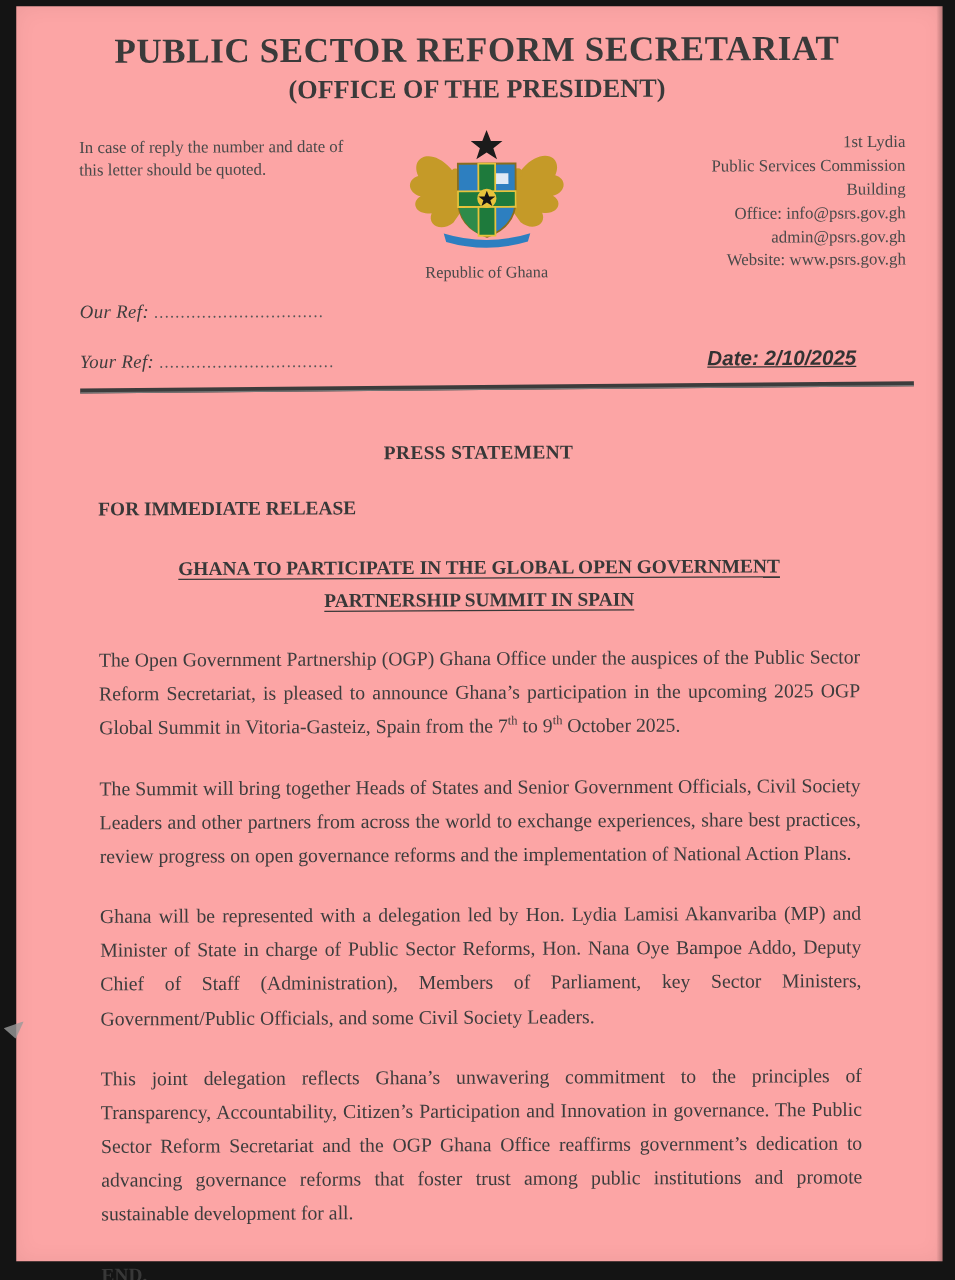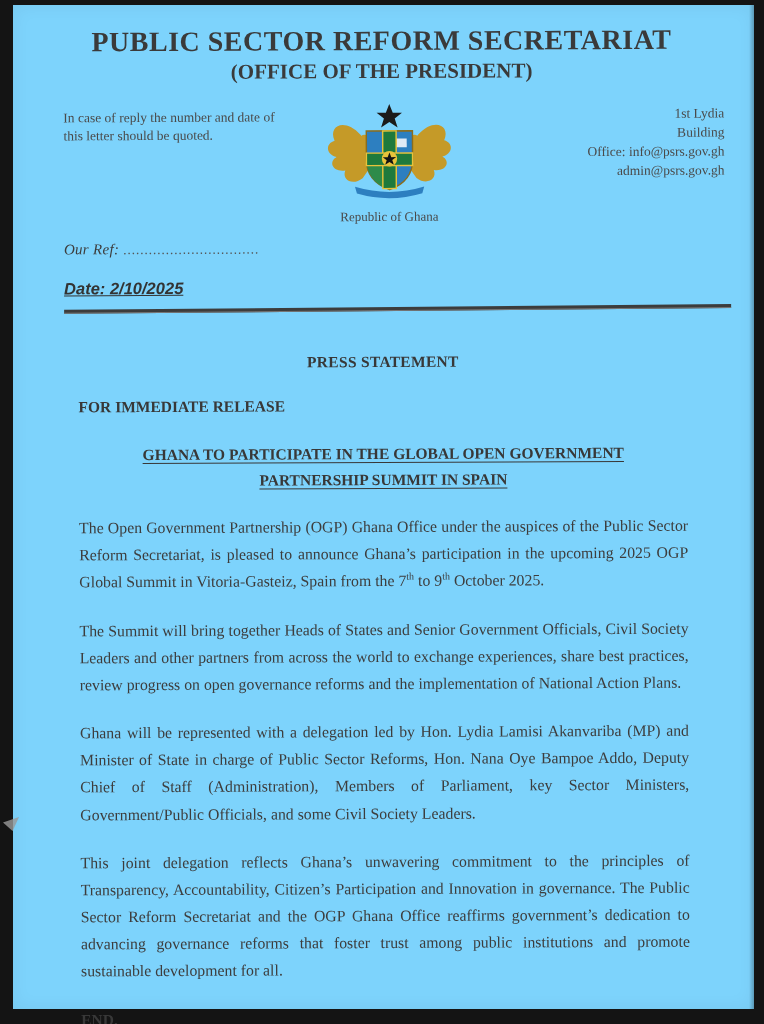--- a/index.html
+++ b/index.html
@@ -3,21 +3,21 @@
 <meta charset="utf-8">
 <style>
   html,body{margin:0;padding:0;}
   body{
     width:764px;height:1024px;position:relative;overflow:hidden;
     background:#141414;
     font-family:"Liberation Serif","DejaVu Serif",serif;
   }
   .page{
     position:absolute;left:13px;top:5px;right:10px;bottom:15px;
-    background:#7dd3fc;
+    background:#fca5a5;
     box-shadow:inset 0 0 18px rgba(0,0,0,0.06);
   }
   .inner{
     position:absolute;left:0;top:0;right:0;bottom:0;
     transform:rotate(-0.25deg);
     color:#2e2e2e;
   }
   
   .org-name{
     margin-top:20px;text-align:center;
@@ -120,36 +120,42 @@
           <circle cx="70" cy="57" r="8" fill="#e7c33b"></circle>
           <polygon points="70,50.5 71.9,55.3 77,55.3 72.9,58.4 74.5,63.3 70,60.3 65.5,63.3 67.1,58.4 63,55.3 68.1,55.3" fill="#141414"></polygon>
 
           <path d="M34,86 Q70,97 106,86 L104,93 Q70,103 36,93 Z" fill="#2d7fc0"></path>
         </svg>
         <div class="crest-caption">Republic of Ghana</div>
       </div>
 
       <div class="contact">
         <div>1st Lydia</div>
+        <div>Public Services Commission</div>
         <div>Building</div>
         <div>Office:    info@psrs.gov.gh</div>
         <div>admin@psrs.gov.gh</div>
+        <div>Website: www.psrs.gov.gh</div>
       </div>
     </div>
 
     <div class="refs">
       <div class="ref-row">
         <div>
           <span class="ref-label">Our Ref:</span>
           <span class="ref-dots">................................</span>
         </div>
         <div></div>
       </div>
       <div class="row-gap"></div>
       <div class="ref-row">
+        <div>
+          <span class="ref-label">Your Ref:</span>
+          <span class="ref-dots">.................................</span>
+        </div>
         <div class="date-line">Date: 2/10/2025</div>
       </div>
     </div>
 
     <div class="rule"></div>
 
     <div class="doc-body">
       <div class="press-statement">PRESS STATEMENT</div>
       <div class="release-line">FOR IMMEDIATE RELEASE</div>
 

